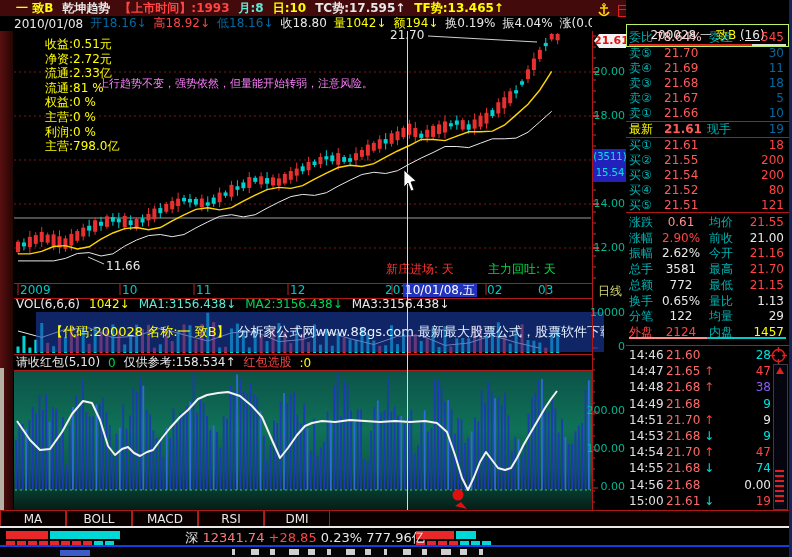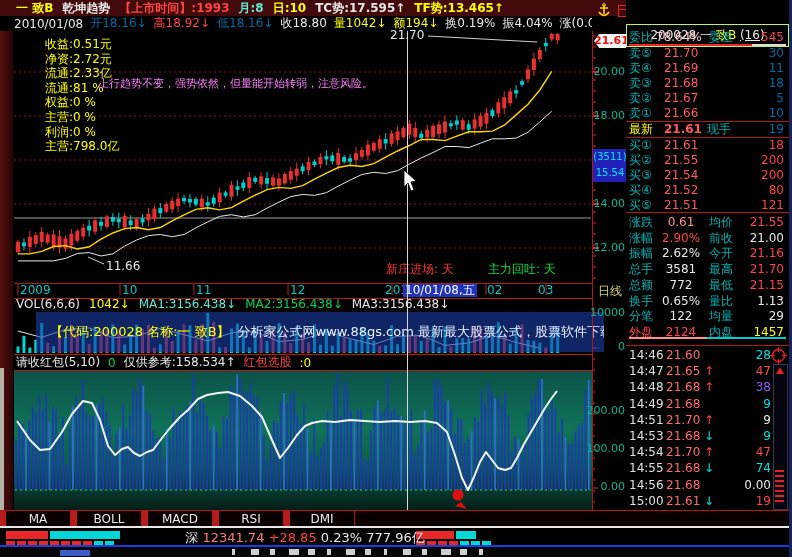--- a/index.html
+++ b/index.html
@@ -34,21 +34,21 @@
   .banner{left:36px;top:312px;width:554px;height:40px;background:rgba(25,60,165,0.62);z-index:2;
     display:flex;align-items:center;gap:8px;padding-left:14px;white-space:nowrap;overflow:hidden;font-size:13px}
   .ind-header{left:16px;top:355px;width:576px;height:15px;display:flex;gap:8px;align-items:center;
     white-space:nowrap;overflow:hidden;z-index:3;}
   .ind-bg{left:14px;top:371px;width:578px;height:139px;z-index:0;
     background:linear-gradient(180deg,#0c5348 0%,#0f7258 42%,#0d5c48 70%,#041d17 100%)}
   .redline{background:#b01818;z-index:3}
   .crosshair{left:407px;top:31px;width:1px;height:479px;background:#d8d8d8;z-index:4}
   .tabbar{left:0;top:510px;width:792px;height:17px;background:#0a0000;border-top:1px solid #b01818;
     display:flex;z-index:6}
-  .tab{width:64px;height:16px;border-right:1px solid #b01818;border-left:6px solid #b91c1c;color:#e8e8e8;
+  .tab{width:64px;height:16px;border-right:1px solid #b01818;border-left:1px solid #b91c1c;color:#e8e8e8;
     text-align:center;line-height:16px;font-size:12px}
   .white-line{left:0;top:526px;width:792px;height:2px;background:#e8e8e8;z-index:6}
   .statusbar{left:0;top:528px;width:792px;height:17px;background:#000;z-index:6}
   .status-text{position:absolute;left:130px;top:1px;width:350px;text-align:center;font-size:13px;white-space:nowrap}
   .blue-line{left:0;top:545px;width:792px;height:2px;background:#1040e0;z-index:6}
   .bottom-strip{left:0;top:547px;width:792px;height:10px;background:#050505;z-index:6}
   .panel{left:626px;top:0;width:163px;height:510px;background:#000;z-index:6;border-right:1px solid #b01818}
   .panel .hline{position:absolute;left:0;width:163px;height:1px;background:#b01818}
   .p-header{position:absolute;left:0;top:24px;width:161px;height:21px;border:1px solid #bef264;
     text-align:center;line-height:20px;white-space:nowrap}

